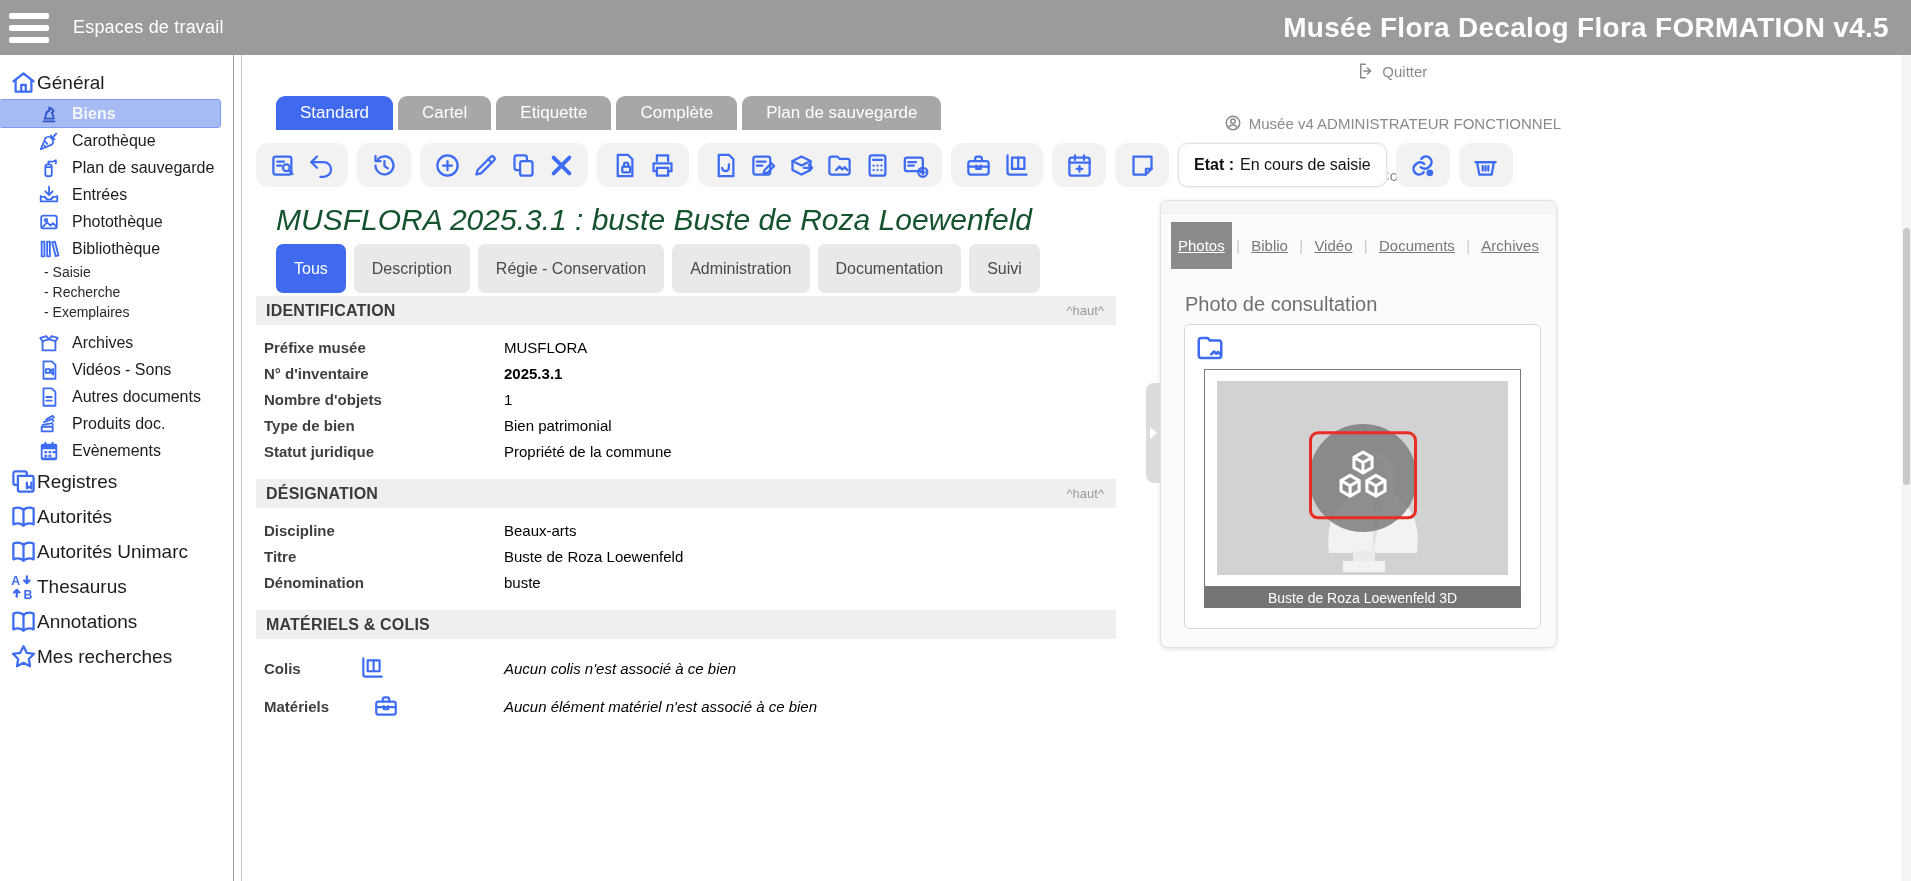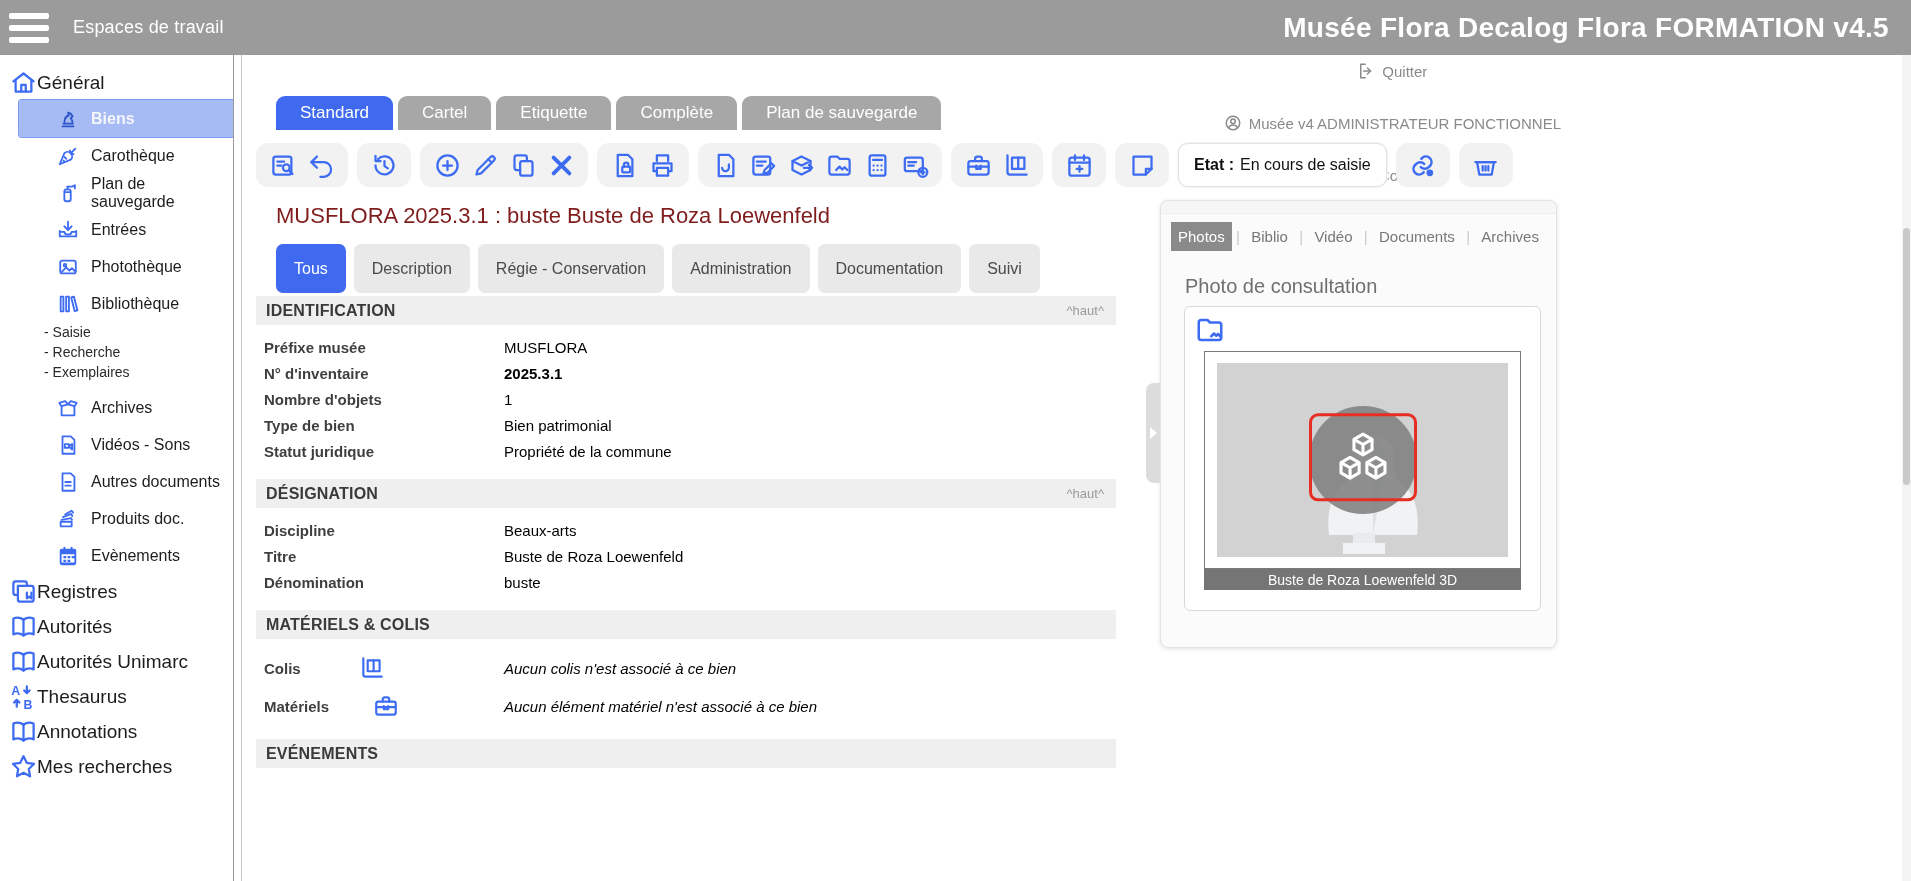--- a/index.html
+++ b/index.html
@@ -21,21 +21,21 @@
 
   
   .sidebar{position:absolute;left:0;top:55px;width:233px;height:826px;background:#fff;
     padding-top:10px;box-sizing:border-box;overflow:hidden;}
   .splitter{position:absolute;left:233px;top:55px;width:7px;height:826px;
     border-left:1px solid #9a9a9a;border-right:1px solid #c7c7c7;background:#fff;}
   .sb-item{display:flex;align-items:center;cursor:pointer;color:#1d1d1f;}
   .sb-item .icon{color:#3d6cf2;}
   .lvl1{height:35px;padding-left:10px;font-size:19px;}
   .lvl1 .icon svg{width:27px;height:27px;}
-  .lvl2{height:37px;padding-left:38px;font-size:16px;gap:12px;margin-left:19px;}
+  .lvl2{height:27px;padding-left:38px;font-size:16px;gap:12px;}
   .lvl2 .icon svg{width:22px;height:22px;}
   .lvl3{height:20px;padding-left:44px;font-size:14px;color:#2a2a2a;align-items:center;}
   .sb-sel{background:#a6baf3;outline:1px solid #7e9bee;color:#f4f6fb;font-weight:bold;
     width:220px;box-sizing:border-box;border-radius:2px;}
   .sb-sel .icon{color:#2f56c9;}
   .sb-gap{height:7px;}
 
   
   .utility{position:absolute;top:62px;right:350px;height:32px;display:flex;align-items:center;
     gap:34px;color:#8a8a8a;font-size:15px;flex-direction:column;}
@@ -52,21 +52,21 @@
   
   .toolbar{position:absolute;left:256px;top:142px;height:46px;display:flex;gap:9px;align-items:center;}
   .tgroup{background:#f2f2f2;border-radius:12px;height:44px;display:flex;align-items:center;padding:0 8px;}
   .tbtn{width:38px;height:38px;display:flex;align-items:center;justify-content:center;color:#3d6cf2;cursor:pointer;}
   .tbtn svg{width:27px;height:27px;}
   .etat-chip{background:#fff;border:1px solid #e2e2e2;border-radius:10px;height:42px;
     display:flex;align-items:center;padding:0 15px;font-size:16px;color:#111;box-shadow:0 0 0 1px #f4f4f4;white-space:nowrap;}
   .etat-chip b{margin-right:6px;}
 
   
-  .record-title{position:absolute;left:276px;top:203px;font-size:22px;color:#7f1d1d;white-space:nowrap;}
+  .record-title{position:absolute;left:276px;top:203px;font-size:30px;color:#14532d;white-space:nowrap;font-style:italic;}
   .record-tabs{position:absolute;left:276px;top:244px;display:flex;gap:8px;}
   .rtab{height:33px;display:flex;align-items:center;padding:8px 18px;border-radius:7px;
     background:#e9e9e9;color:#4a4a4a;font-size:16px;cursor:pointer;white-space:nowrap;}
   .rtab.active{background:#3f6af0;color:#fff;border-radius:7px 7px 7px 7px;}
 
   
   .sections{position:absolute;left:256px;top:296px;width:860px;}
   .band{height:29px;background:#efefef;display:flex;align-items:center;justify-content:space-between;
     padding:0 12px 0 10px;box-sizing:border-box;margin-top:6px;}
   .band:first-child{margin-top:0;}
@@ -83,21 +83,21 @@
   .mrow .icon svg{width:26px;height:26px;}
   .mlabel-text{font-weight:bold;color:#3f3f3f;}
   .empty-italic{font-style:italic;color:#000;}
 
   
   .rpanel{position:absolute;left:1160px;top:200px;width:397px;height:448px;background:#fbfbfb;
     border:1px solid #e3e3e3;border-radius:8px;box-shadow:0 1px 4px rgba(0,0,0,.12);box-sizing:border-box;}
   .rpanel-topstrip{height:12px;border-bottom:1px solid #eee;background:#f6f6f6;border-radius:8px 8px 0 0;}
   .rtabs{display:flex;align-items:center;justify-content:space-between;padding:8px 10px 6px 10px;font-size:15px;color:#777;}
   .rtabs .sep{color:#c9c9c9;}
-  .rtab-item{cursor:pointer;padding:6px 7px;white-space:nowrap;}
+  .rtab-item{cursor:pointer;padding:15px 7px;white-space:nowrap;text-decoration:underline;}
   .rtab-item.active{background:#8a8a8a;color:#fff;}
   .rp-heading{font-size:20px;color:#6f6f6f;margin:18px 0 8px 24px;}
   .photo-card{position:relative;margin-left:23px;width:357px;height:305px;background:#fff;
     border:1px solid #d9d9d9;border-radius:6px;box-sizing:border-box;}
   .photo-card .folder{position:absolute;left:10px;top:8px;color:#3d6cf2;}
   .photo-card .folder svg{width:30px;height:30px;}
   .img-frame{position:absolute;left:19px;top:44px;width:317px;height:218px;border:1px solid #7a7a7a;
     background:#fff;box-sizing:border-box;}
   .img-gray{position:absolute;left:12px;top:11px;right:12px;bottom:11px;background:#d2d2d2;overflow:hidden;}
   .bust{position:absolute;left:50%;top:4px;transform:translateX(-50%);}
@@ -622,23 +622,20 @@
               <rect x="3" y="8" width="18" height="12" rx="2"></rect>
               <path d="M9 8V6a2 2 0 0 1 2-2h2a2 2 0 0 1 2 2v2"></path>
               <path d="M3 13h18"></path>
               <path d="M10 12v3h4v-3"></path>
             </svg>
           </span>
         </span>
       <span class="empty-italic">Aucun élément matériel n'est associé à ce bien</span>
     </div>
   </div>
-  <div class="band">
-    <span class="band-title">EVÉNEMENTS</span>
-  </div>
 </div>
 
 <div class="rpanel">
   <div class="rpanel-topstrip"></div>
   <div class="rtabs">
     <span class="rtab-item active">Photos</span>
     <span class="sep">|</span>
     <span class="rtab-item">Biblio</span>
     <span class="sep">|</span>
     <span class="rtab-item">Vidéo</span>

